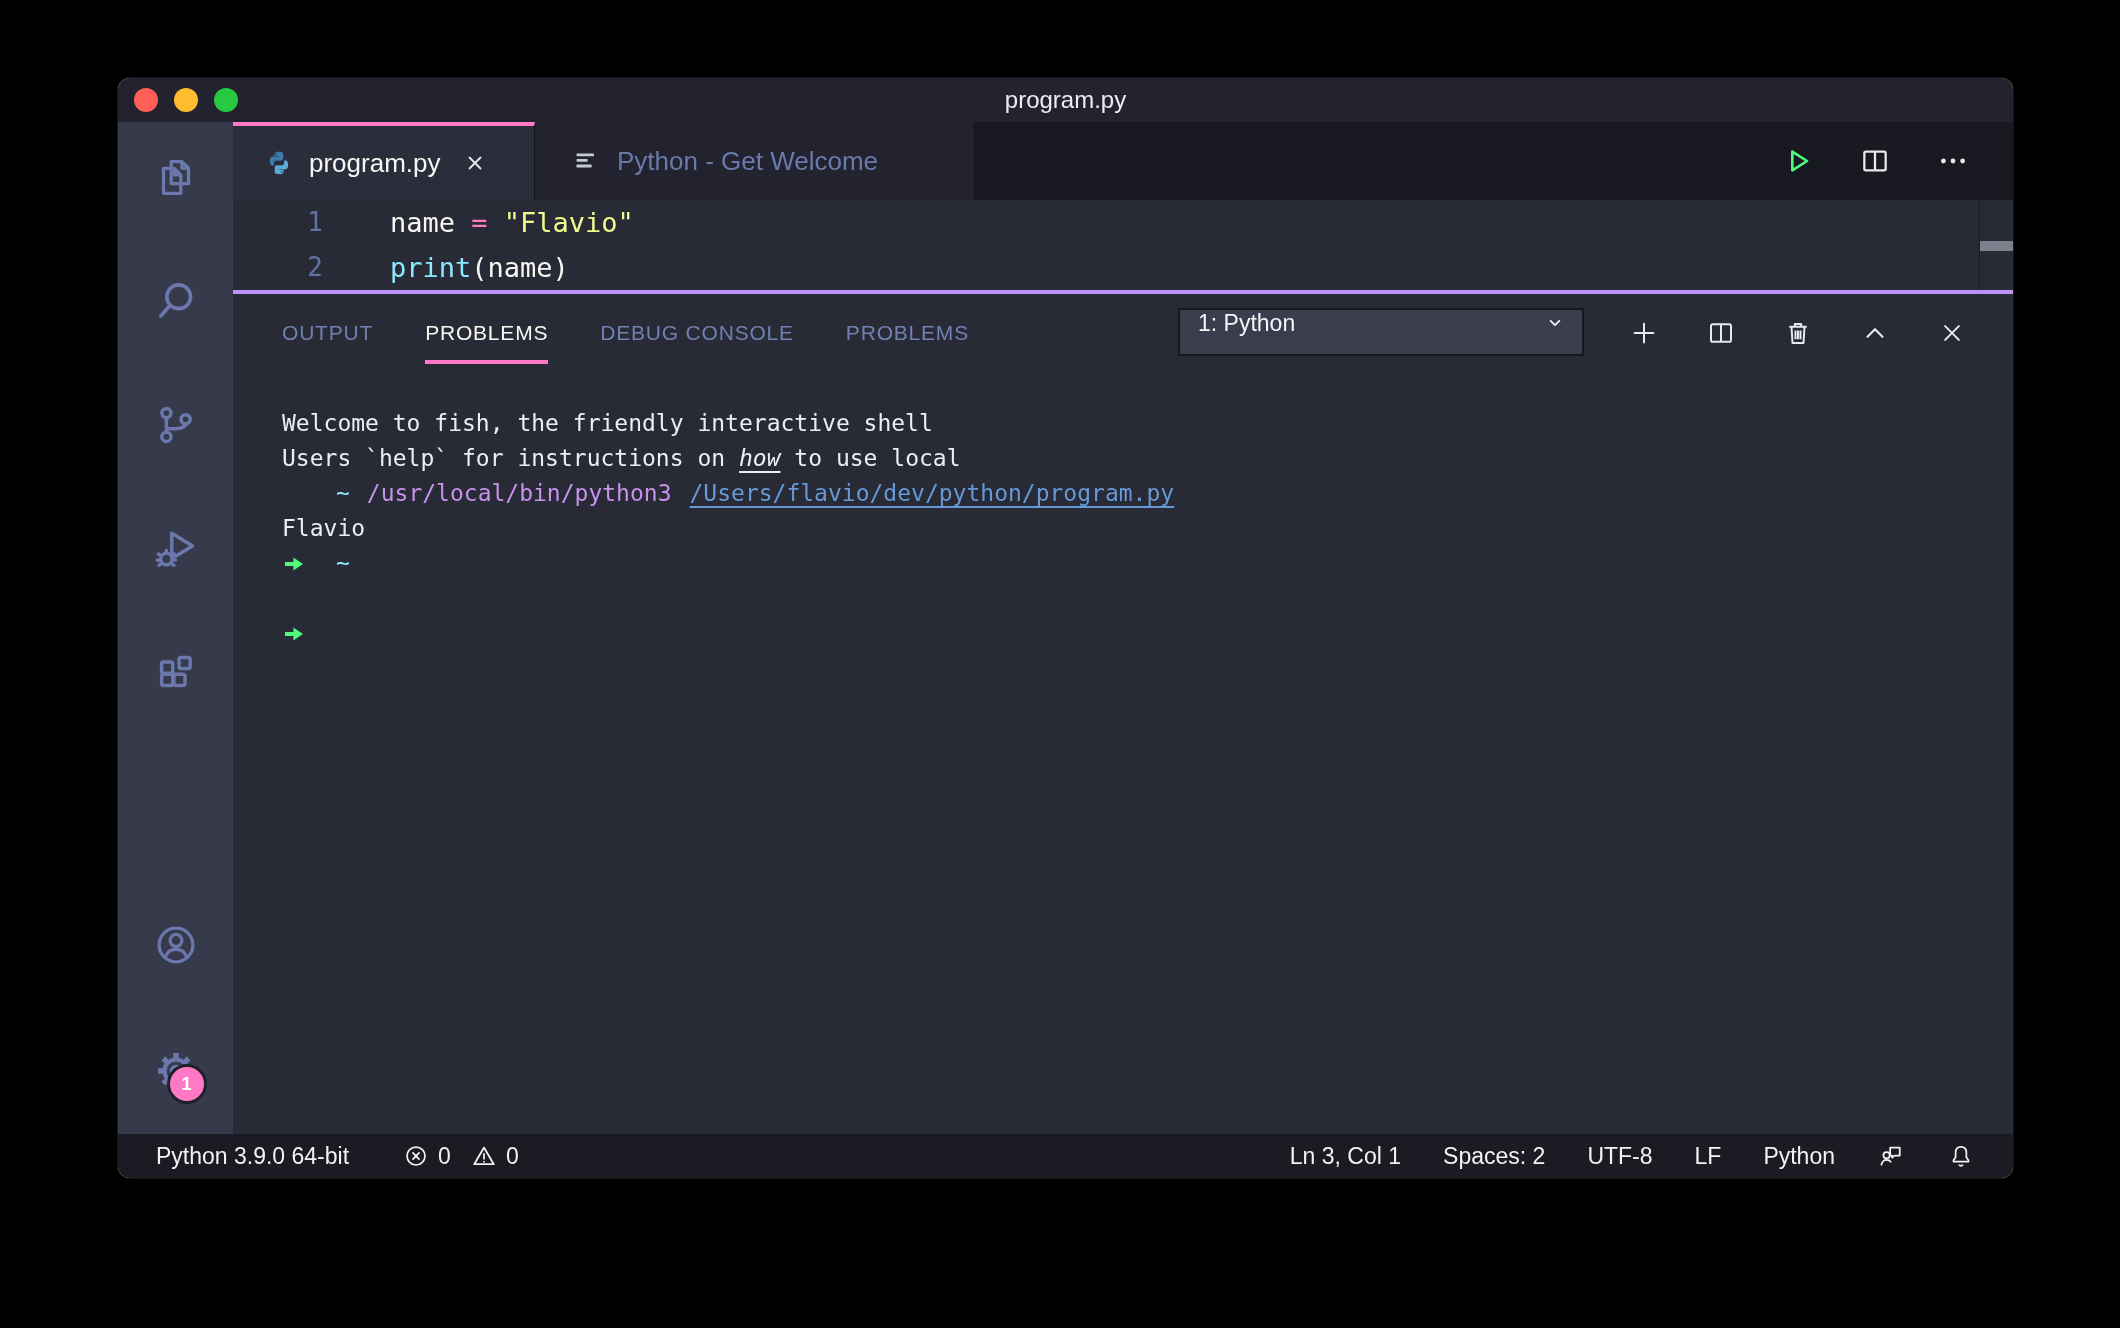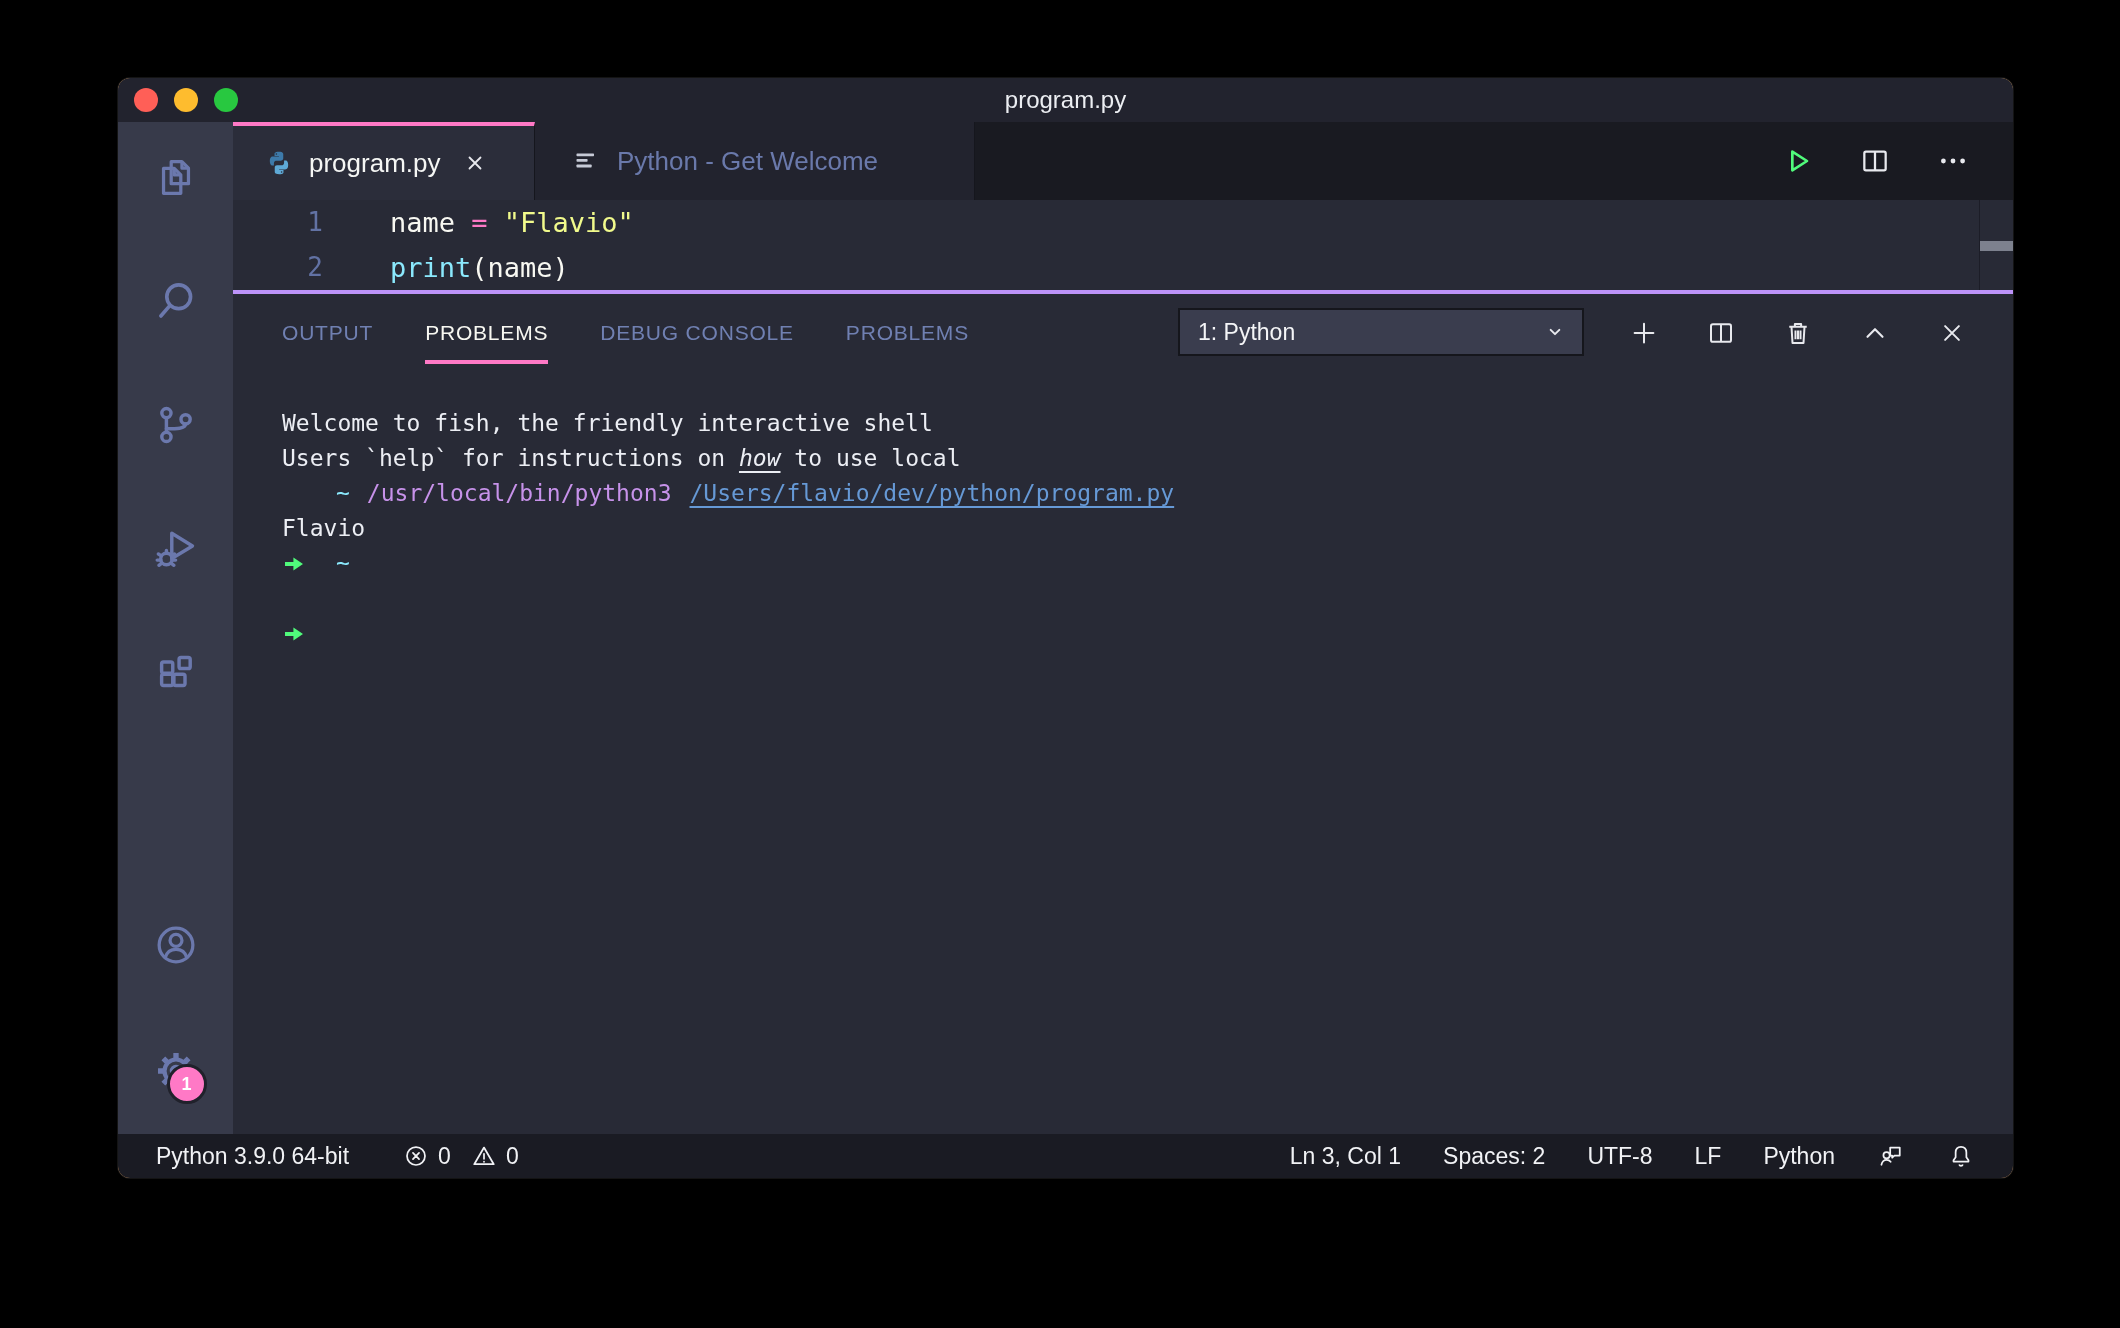--- a/index.html
+++ b/index.html
@@ -54,21 +54,21 @@
   .ed-thumb{position:absolute;left:0;right:0;top:41px;height:10px;background:#7d818e;}
   .divider{height:4px;background:#bd93f9;flex:0 0 auto;}
   
   .panel{flex:1 1 auto;background:#282a36;display:flex;flex-direction:column;min-height:0;position:relative;}
   .panel-header{height:78px;flex:0 0 auto;display:flex;align-items:stretch;padding-left:49px;position:relative;}
   .ptab{display:flex;align-items:center;margin-right:52px;position:relative;cursor:pointer;
     font-size:21px;letter-spacing:.8px;color:#7080b2;}
   .ptab.active{color:#f8f8f2;}
   .ptab.active::after{content:"";position:absolute;left:0;right:0;bottom:8px;height:4px;background:#ff79c6;}
   .pdropdown{position:absolute;left:945px;top:14px;width:406px;height:48px;background:#3a3d4e;
-    border:2px solid #15161c;box-sizing:border-box;display:flex;align-items:center;
+    border:2px solid #15161c;box-sizing:border-box;display:flex;
     padding:0 14px 0 18px;cursor:pointer;}
   .pdropdown .dd-label{color:#f4f5f7;font-size:23px;flex:1 1 auto;}
   .dd-chev{width:26px;height:26px;} .dd-chev svg{width:26px;height:26px;display:block;}
   .panel-actions{position:absolute;right:46px;top:0;height:78px;display:flex;align-items:center;gap:47px;}
   .pa-icon{width:30px;height:30px;cursor:pointer;}
   .pa-icon svg{width:30px;height:30px;display:block;}
   
   .terminal{flex:1 1 auto;padding:34px 40px 12px 49px;font-family:"DejaVu Sans Mono",monospace;
     font-size:23px;line-height:35px;color:#eceef4;}
   .tline{white-space:pre;display:flex;align-items:center;height:35px;}

